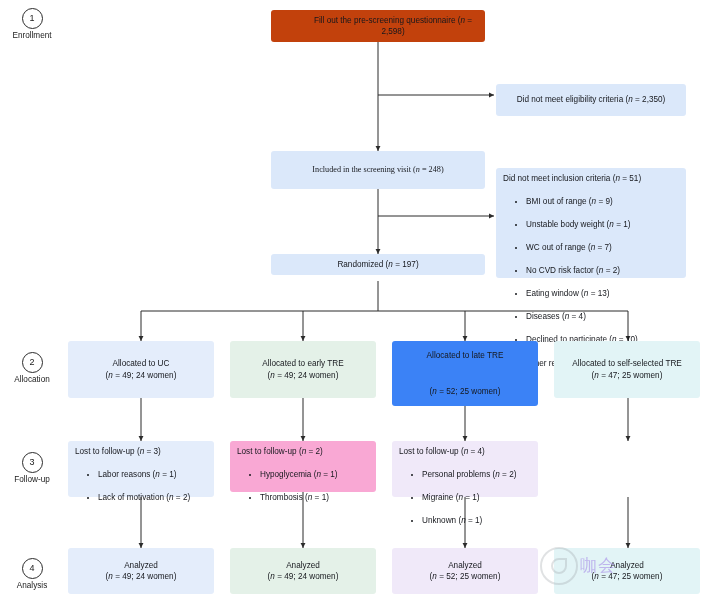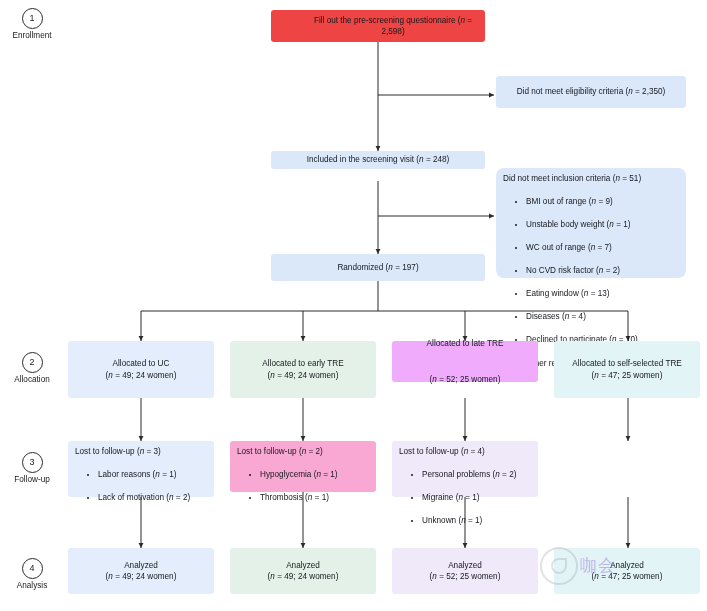--- a/index.html
+++ b/index.html
@@ -160,59 +160,59 @@
   </div>
   <div class="stage" style="left:2px; top:452px;">
     <div class="circle">3</div>
     <div class="label">Follow-up</div>
   </div>
   <div class="stage" style="left:2px; top:558px;">
     <div class="circle">4</div>
     <div class="label">Analysis</div>
   </div>
 
-  <div class="box center" style="left:271px; top:10px; width:214px; height:32px; background:#ef4444;padding-left:37px;">
+  <div class="box center" style="left:271px; top:10px; width:214px; height:32px; background:#c2410c;padding-left:37px;">
     <span>Fill out the pre-screening questionnaire (<i>n</i> = 2,598)</span>
   </div>
 
-  <div class="box center" style="left:496px; top:76px; width:190px; height:32px; background:#dbe8fa;">
+  <div class="box center" style="left:496px; top:84px; width:190px; height:32px; background:#dbe8fa;">
     <span>Did not meet eligibility criteria (<i>n</i> = 2,350)</span>
   </div>
 
-  <div class="box center" style="left:271px; top:151px; width:214px; height:18px; background:#dbe8fa;">
+  <div class="box center" style="left:271px; top:151px; width:214px; height:38px; background:#dbe8fa;font-family:Liberation Serif, serif;">
     <span>Included in the screening visit (<i>n</i> = 248)</span>
   </div>
 
-  <div class="box" style="left:496px; top:168px; width:190px; height:110px; background:#dbe8fa;border-radius:8px;">
+  <div class="box" style="left:496px; top:168px; width:190px; height:110px; background:#dbe8fa;">
     <span class="title">Did not meet inclusion criteria (<i>n</i> = 51)</span>
     <ul>
       <li>BMI out of range (<i>n</i> = 9)</li>
       <li>Unstable body weight (<i>n</i> = 1)</li>
       <li>WC out of range (<i>n</i> = 7)</li>
       <li>No CVD risk factor (<i>n</i> = 2)</li>
       <li>Eating window (<i>n</i> = 13)</li>
       <li>Diseases (<i>n</i> = 4)</li>
       <li>Declined to participate (<i>n</i> = 10)</li>
       <li>Other reasons (<i>n</i> = 5)</li>
     </ul>
   </div>
 
-  <div class="box center" style="left:271px; top:254px; width:214px; height:27px; background:#dbe8fa;">
+  <div class="box center" style="left:271px; top:254px; width:214px; height:21px; background:#dbe8fa;">
     <span>Randomized (<i>n</i> = 197)</span>
   </div>
 
   <div class="box center" style="left:68px; top:341px; width:146px; height:57px; background:#e4edfb; flex-direction:column;">
     <span>Allocated to UC</span>
     <span>(<i>n</i> = 49; 24 women)</span>
   </div>
   <div class="box center" style="left:230px; top:341px; width:146px; height:57px; background:#e4f1e8; flex-direction:column;">
     <span>Allocated to early TRE</span>
     <span>(<i>n</i> = 49; 24 women)</span>
   </div>
-  <div class="box center" style="left:392px; top:341px; width:146px; height:41px; background:#f0abfc; flex-direction:column;gap:24px;">
+  <div class="box center" style="left:392px; top:341px; width:146px; height:65px; background:#3b82f6; flex-direction:column;gap:24px;">
     <span>Allocated to late TRE</span>
     <span>(<i>n</i> = 52; 25 women)</span>
   </div>
   <div class="box center" style="left:554px; top:341px; width:146px; height:57px; background:#e2f4f6; flex-direction:column;">
     <span>Allocated to self-selected TRE</span>
     <span>(<i>n</i> = 47; 25 women)</span>
   </div>
 
   <div class="box" style="left:68px; top:441px; width:146px; height:56px; background:#e4edfb;">
     <span class="title">Lost to follow-up (<i>n</i> = 3)</span>

